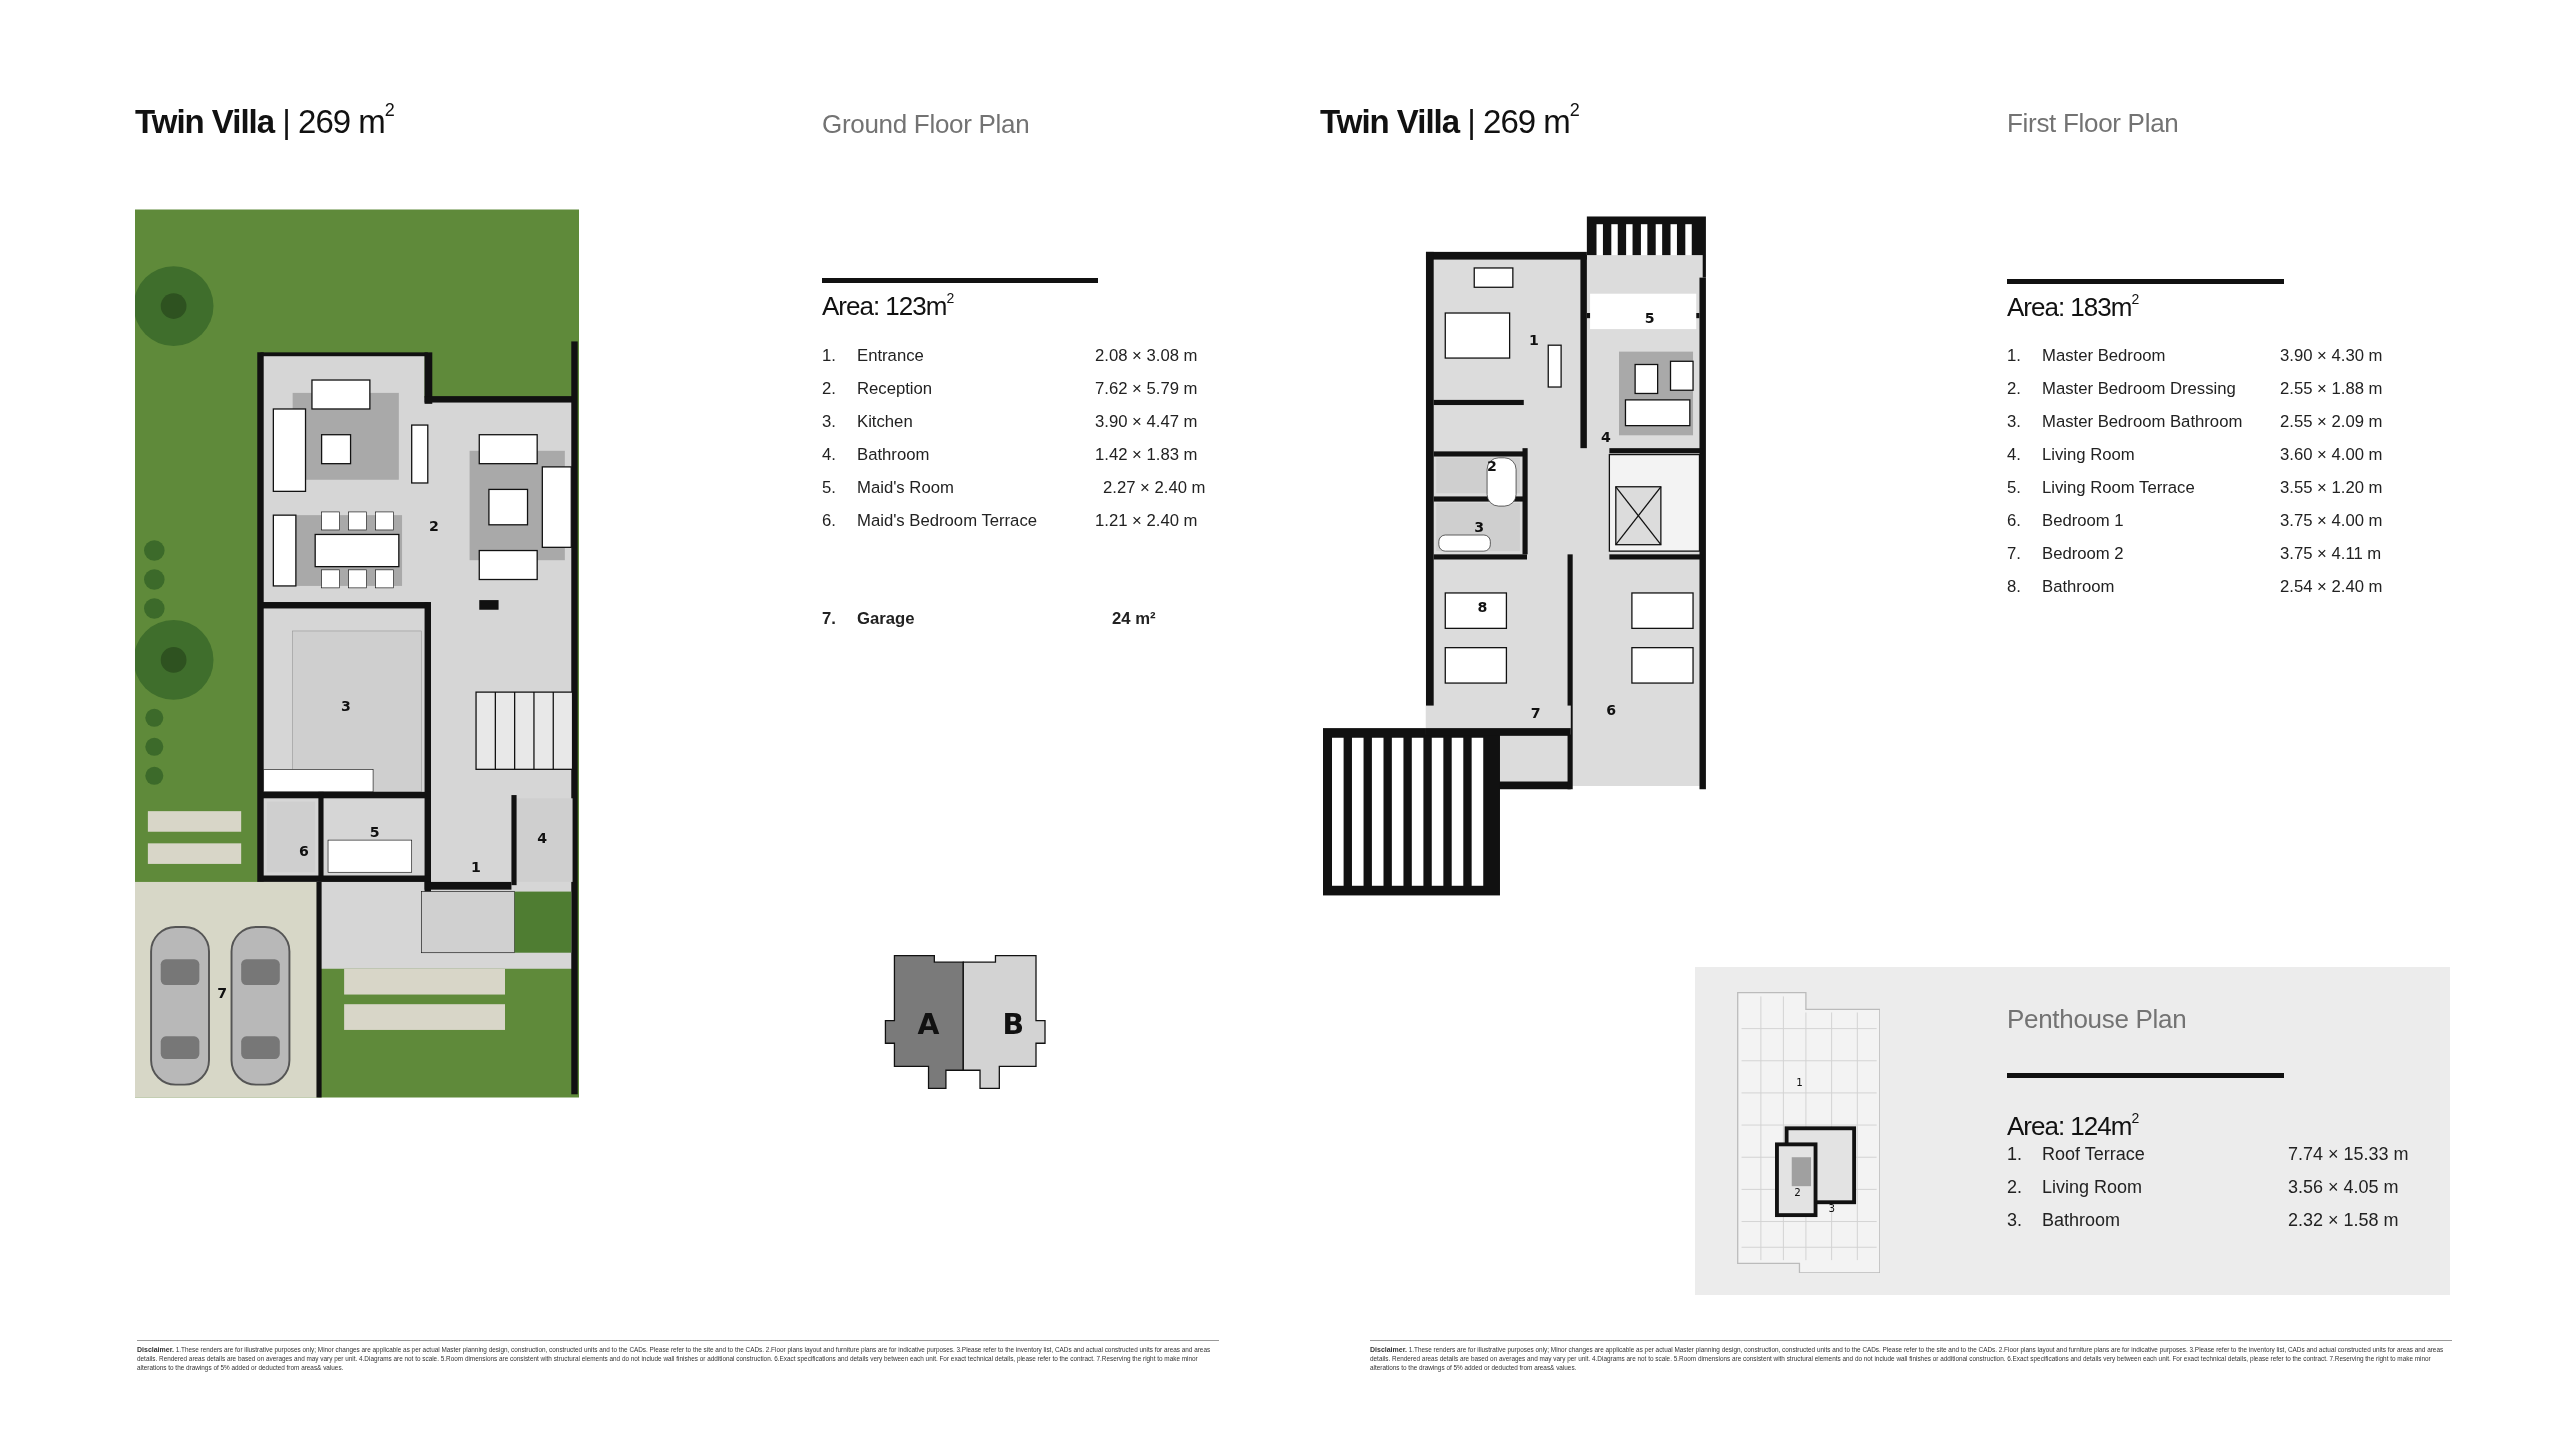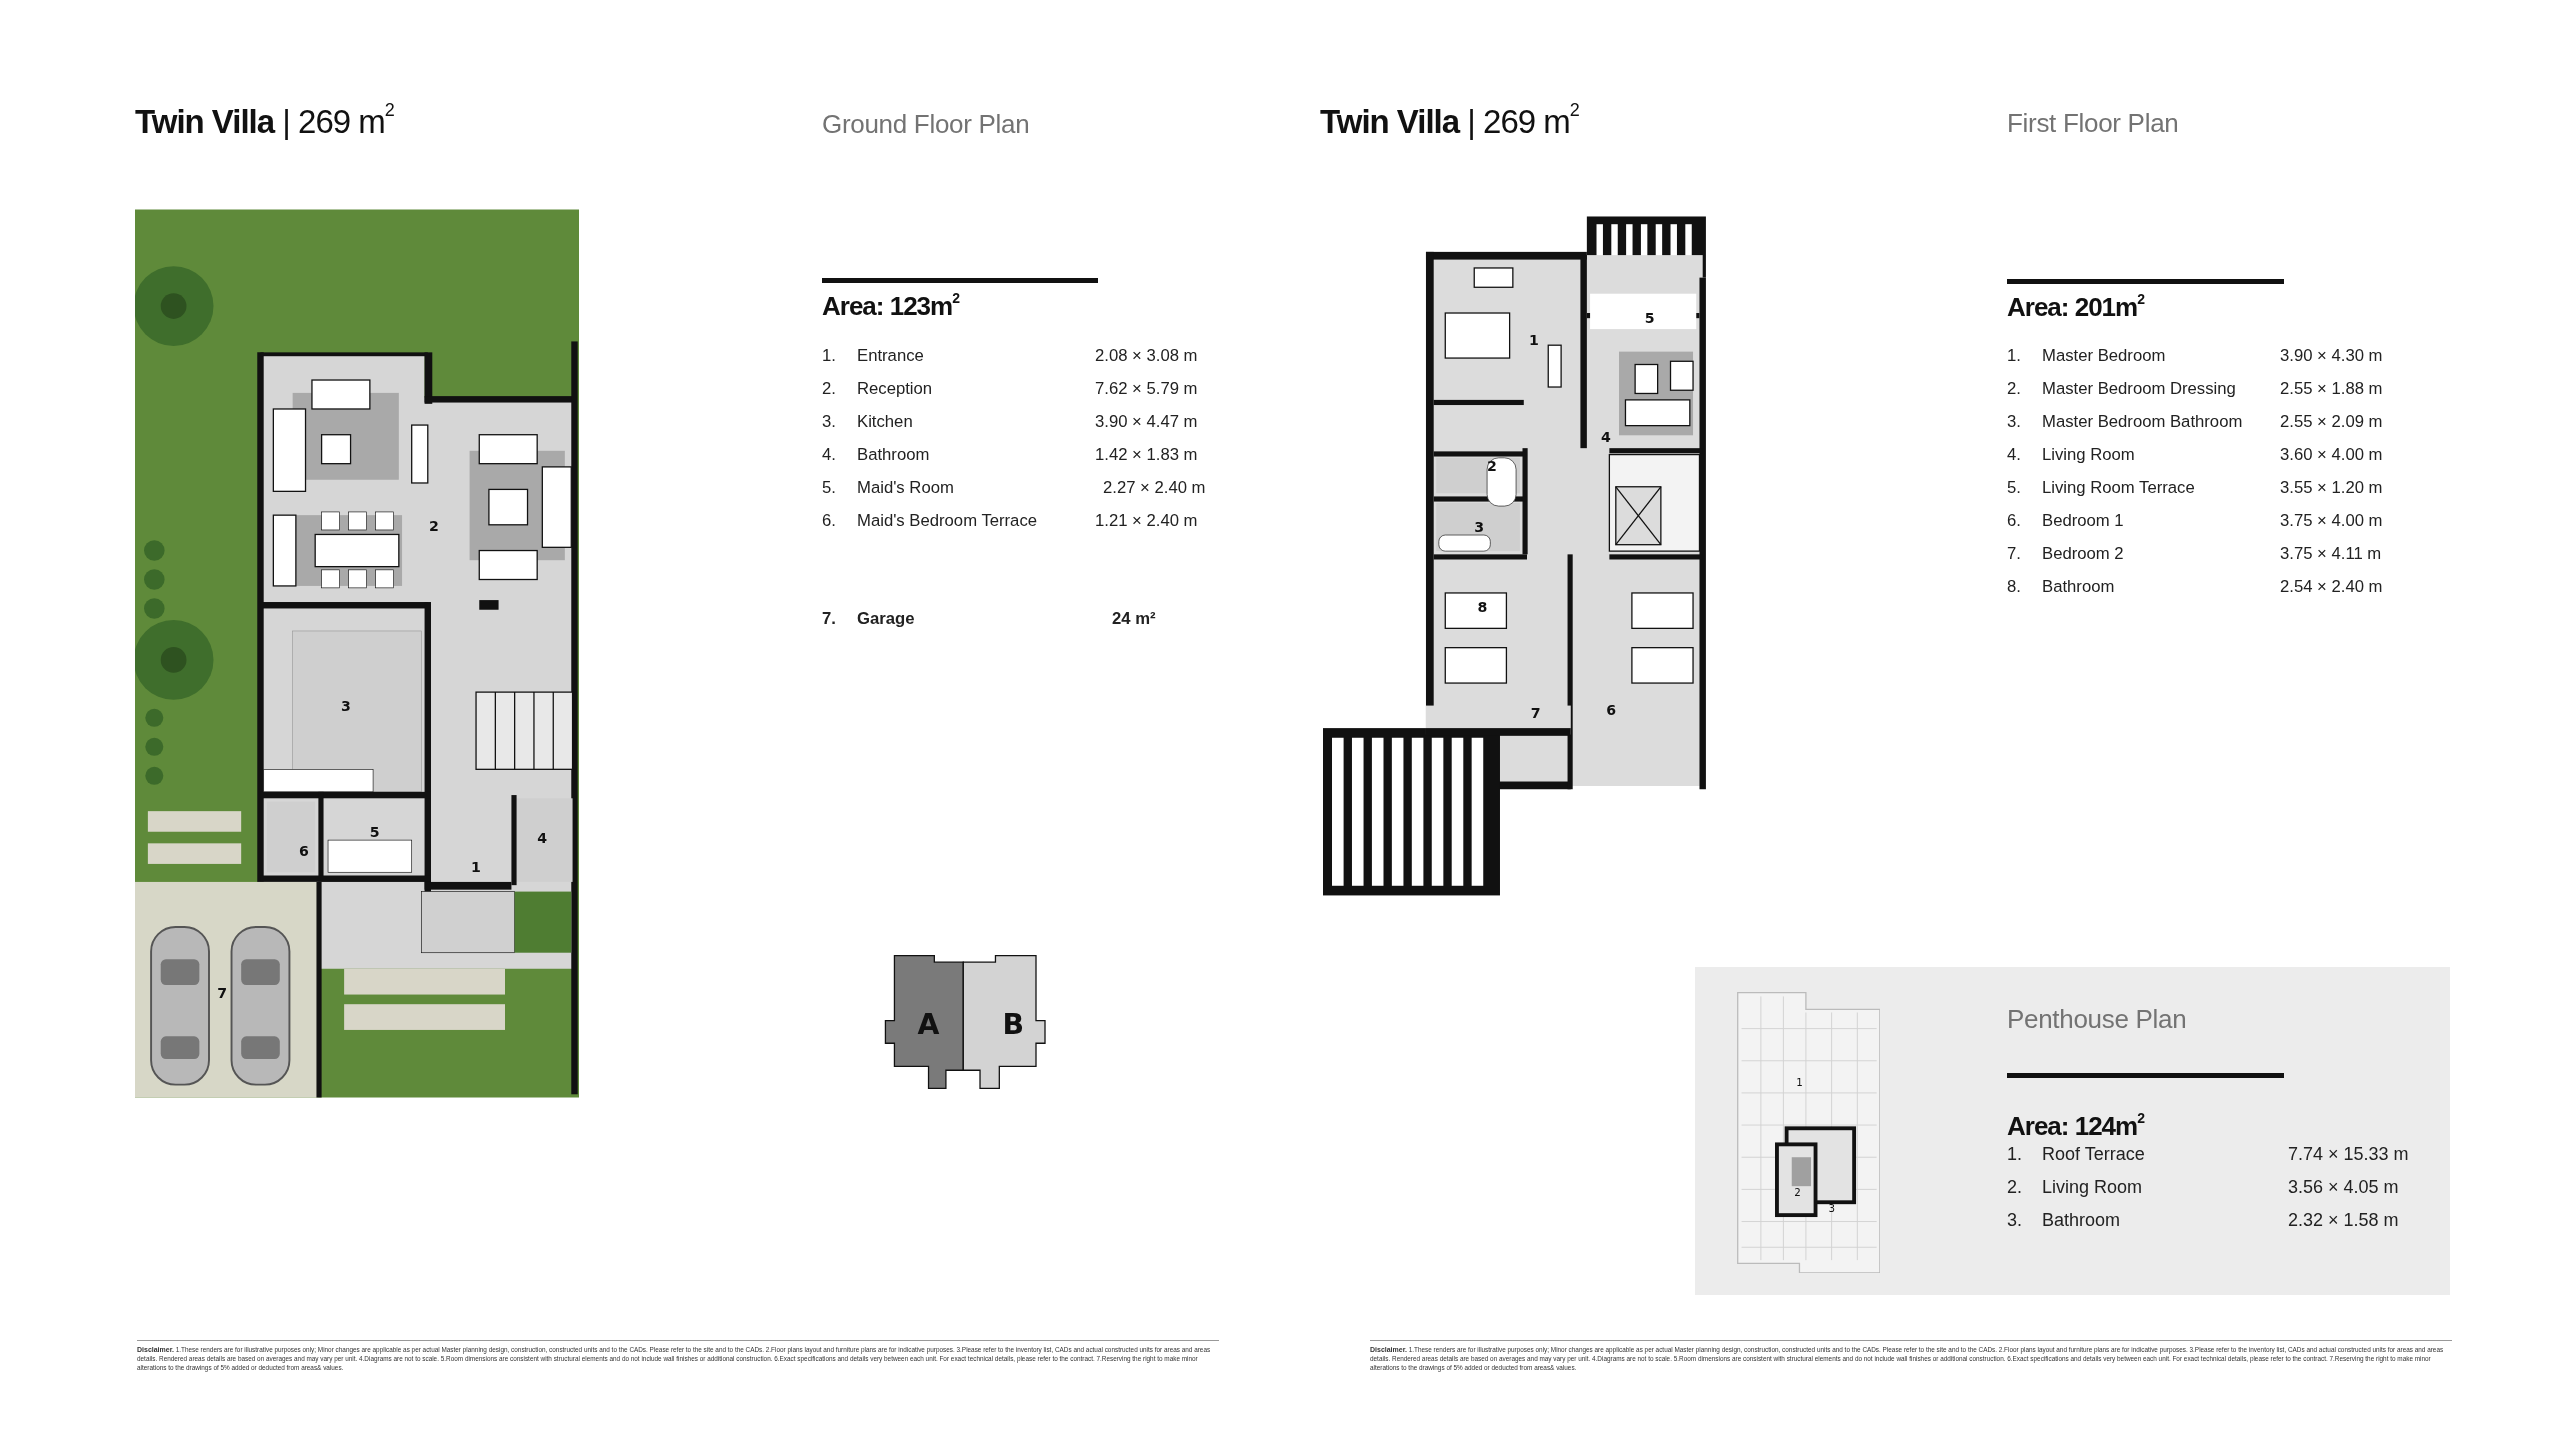--- a/index.html
+++ b/index.html
@@ -5,21 +5,21 @@
   html, body { margin:0; padding:0; background:#ffffff; }
   body { width:2576px; height:1450px; position:relative; overflow:hidden;
          font-family:"Liberation Sans", "DejaVu Sans", sans-serif; color:#111; }
   .abs { position:absolute; }
   .villa-title { font-size:33px; letter-spacing:-1px; white-space:nowrap; }
   .villa-title .bold { font-weight:700; }
   .villa-title .light { font-weight:400; }
   .villa-title sup { font-size:18px; vertical-align:top; position:relative; top:-2.6px; }
   .plan-title { font-size:26px; color:#737373; letter-spacing:-0.3px; white-space:nowrap; }
   .rule { height:5.2px; background:#111; }
-  .area { font-size:26px; font-weight:700; letter-spacing:-1px; white-space:nowrap;text-align:right; }
+  .area { font-size:26px; font-weight:400; letter-spacing:-1px; white-space:nowrap;text-align:right; }
   .area sup { font-size:14px; vertical-align:top; position:relative; top:-1.3px; }
   .room-list { list-style:none; margin:0; padding:0; }
   .room-row { display:flex; font-size:16.7px; color:#222; height:33px; align-items:flex-start; white-space:nowrap; }
   .room-row .num { width:35px; }
   .room-row .name { flex:0 0 auto; }
   .room-row .dims { position:absolute; }
   .garage { font-weight:700; }
   .disclaimer { font-size:6.4px; line-height:9px; color:#333; border-top:1.3px solid #999; padding-top:3.9px; }
   .disclaimer b { font-weight:700; font-size:7px; }
   .penthouse-box { background:#ececec; }
@@ -276,21 +276,21 @@
       <text x="500" y="165">5</text>
       <text x="440" y="775">6</text>
       <text x="323" y="780">7</text>
       <text x="240" y="615">8</text>
     </g>
   </svg>
 </div>
 
 <div class="abs rule" style="left:2007px; top:279px; width:277px;"></div>
 <div class="abs area" style="left:2007px; top:292px;">
-  <span>Area: 201m</span><sup>2</sup>
+  <span>Area: 183m</span><sup>2</sup>
 </div>
 <ul class="abs room-list" style="left:2007px; top:346px; width:412px;">
   <li class="room-row" style="position:relative">
       <span class="num">1.</span>
       <span class="name">Master Bedroom</span>
       <span class="dims" style="left:273px">3.90 × 4.30 m</span>
     </li>
   <li class="room-row" style="position:relative">
       <span class="num">2.</span>
       <span class="name">Master Bedroom Dressing</span>

